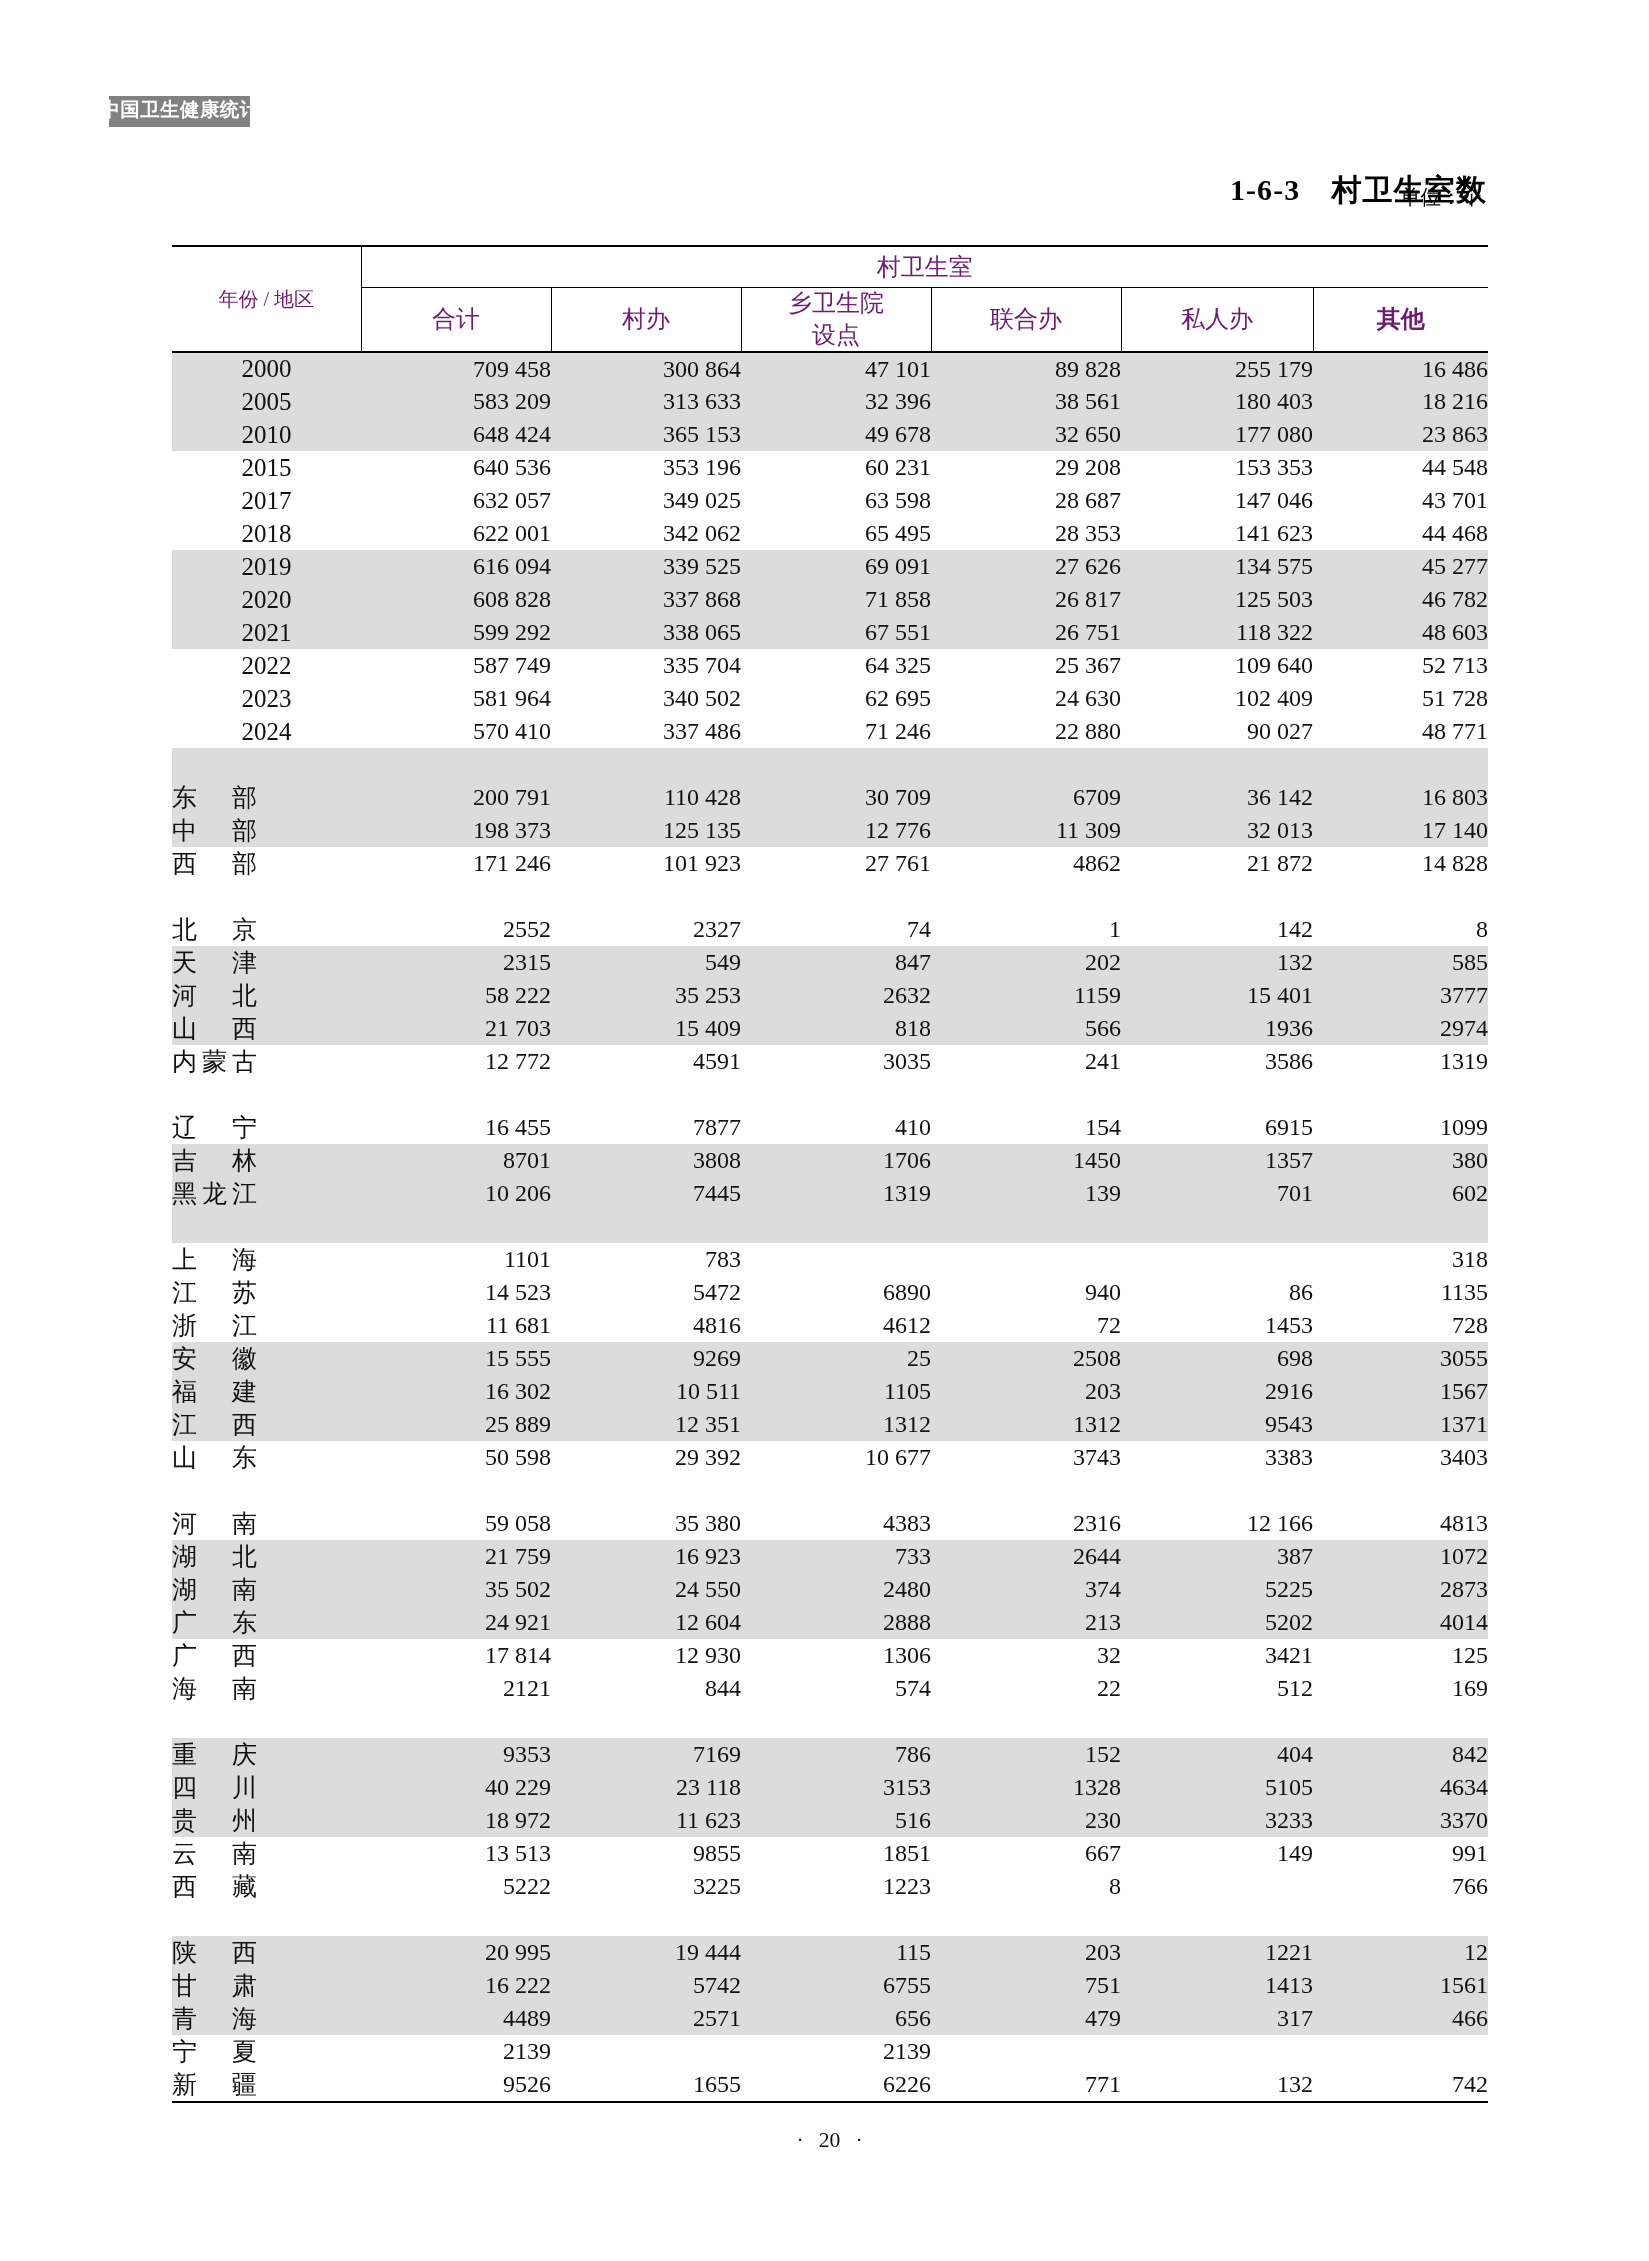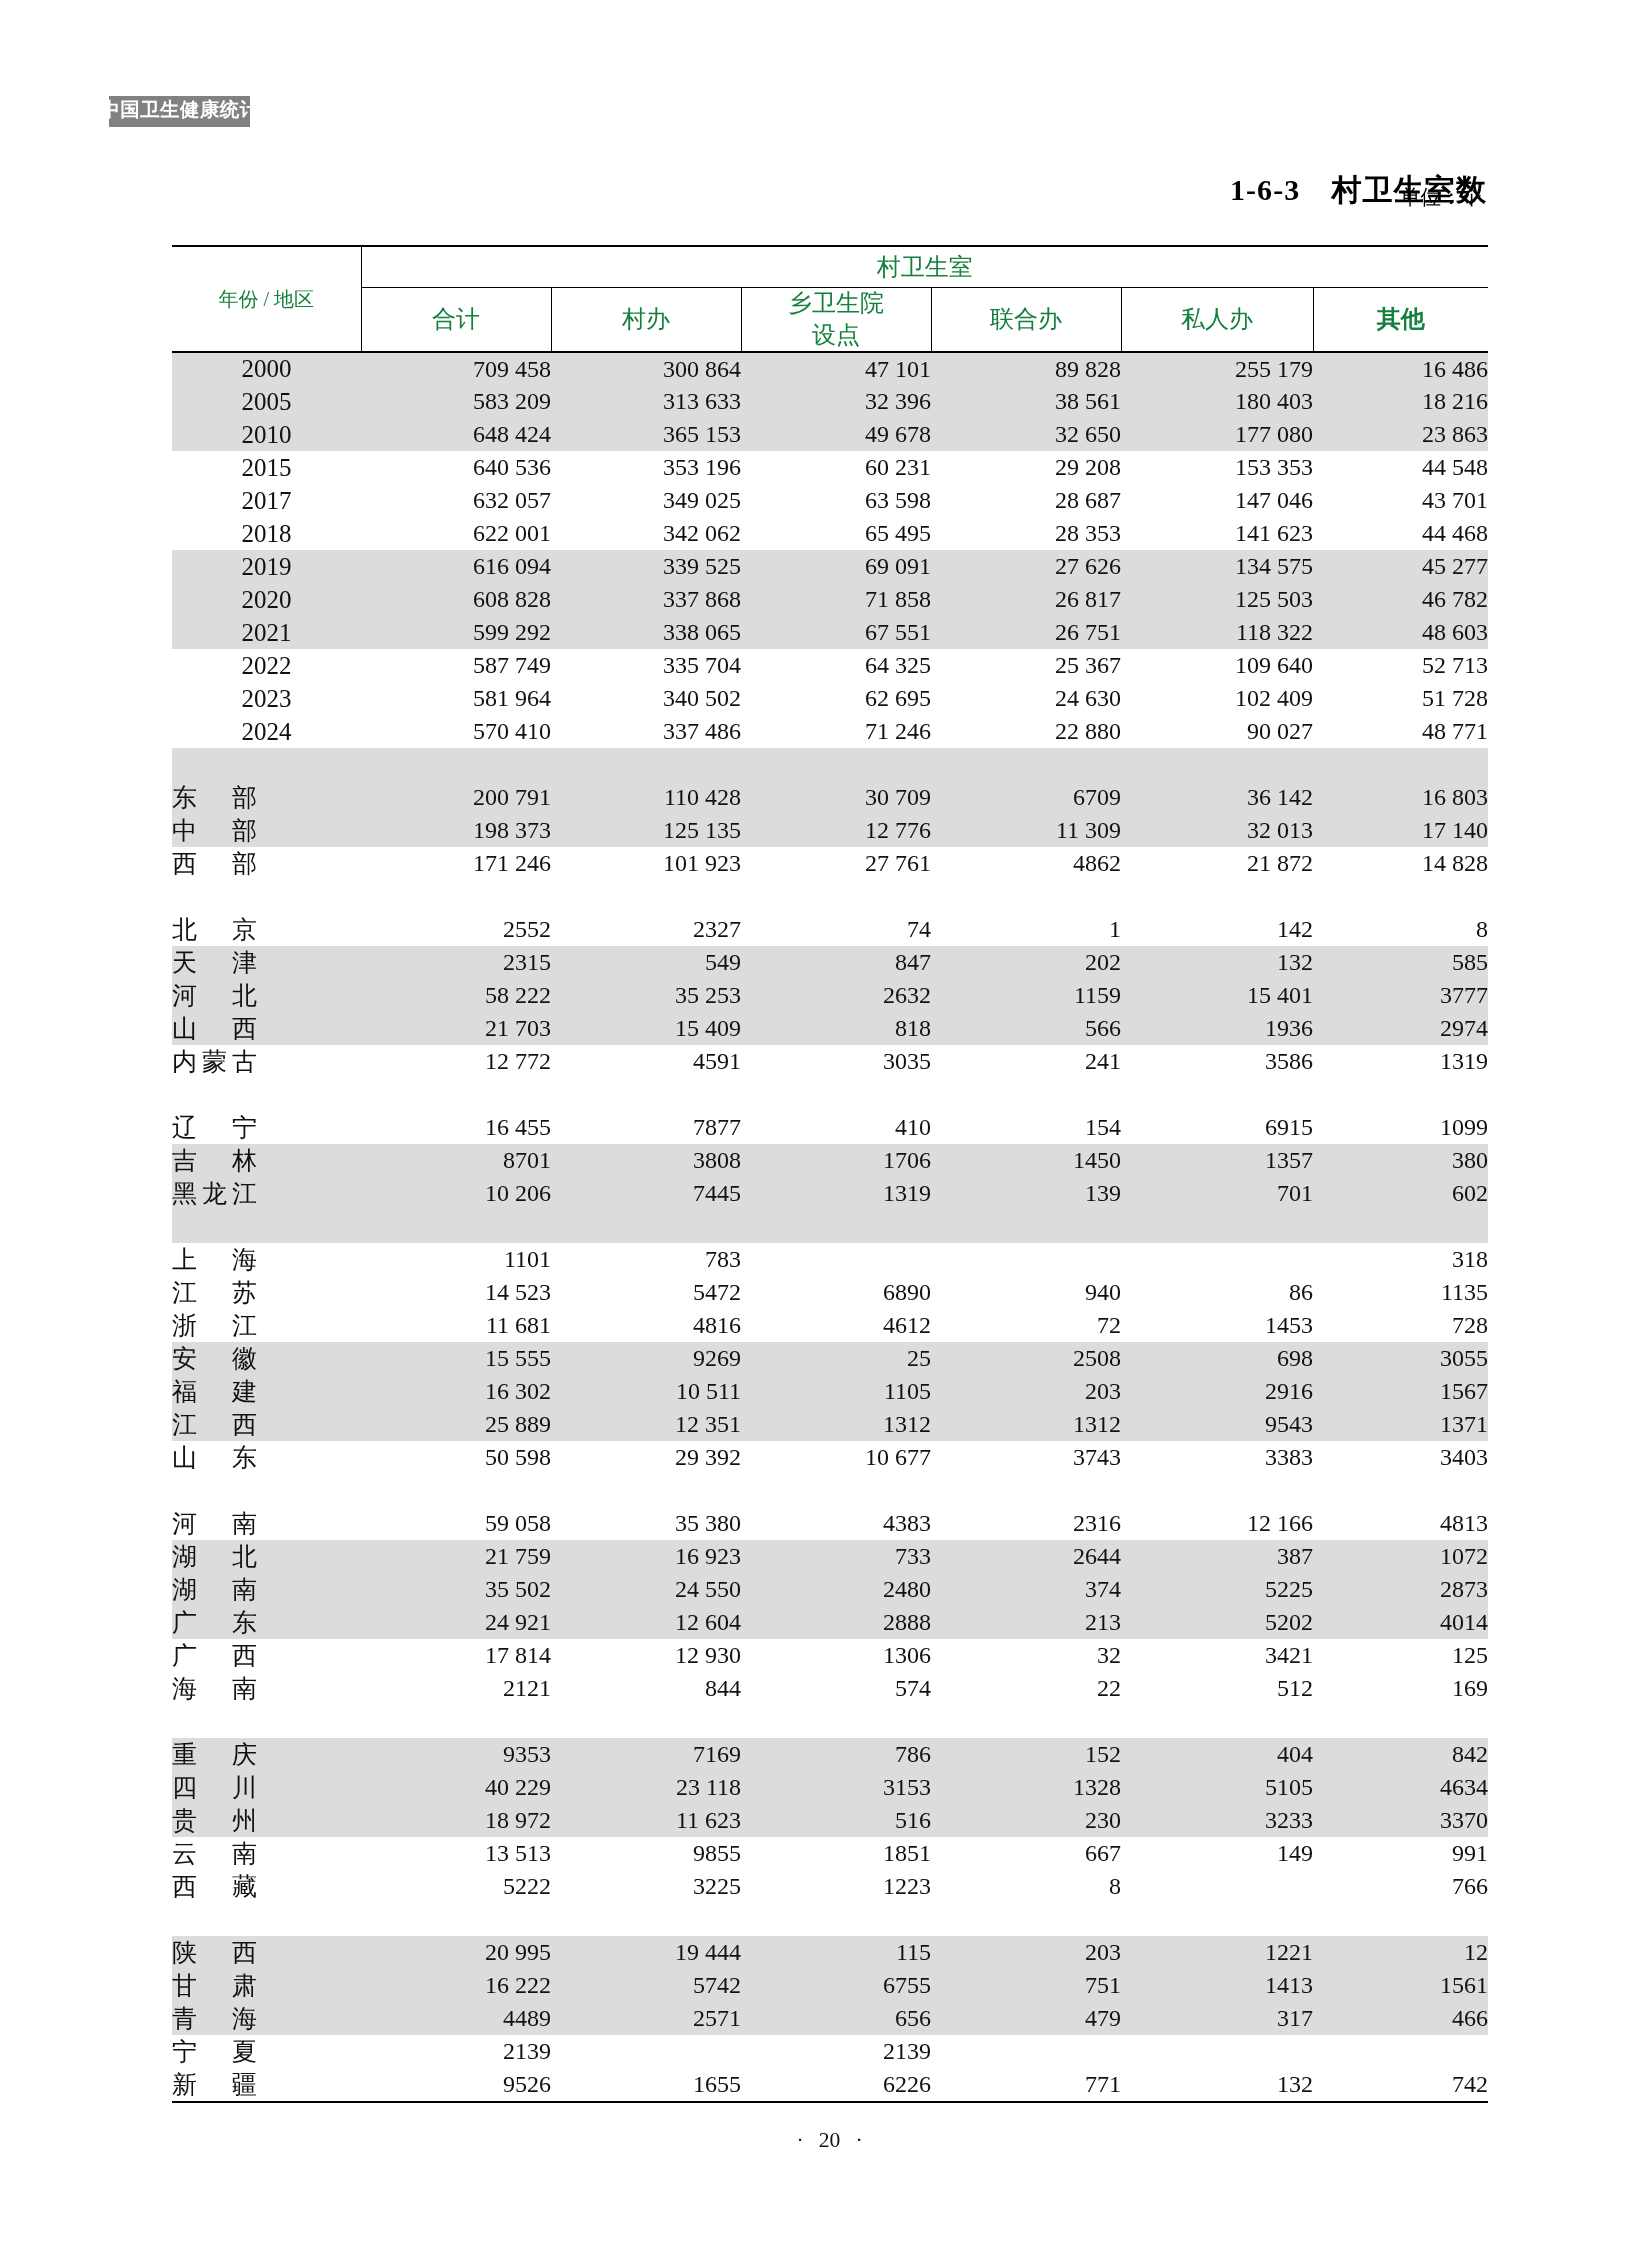--- a/index.html
+++ b/index.html
@@ -32,21 +32,21 @@
   table.main{
     border-collapse:collapse;table-layout:fixed;
     width:1315px;
   }
   table.main th,table.main td{
     margin:0;padding:0;
     font-weight:normal;
     vertical-align:middle;
   }
   thead th{
-    font-size:24px;color:#15803d;text-align:center;
+    font-size:24px;color:#701a75;text-align:center;
     background:#ffffff;
   }
   th.corner{
     border-top:2.7px solid #000;
     border-right:1.1px solid #000;
     border-bottom:2.7px solid #000;
     font-size:20px;
   }
   th.group{
     border-top:2.7px solid #000;

